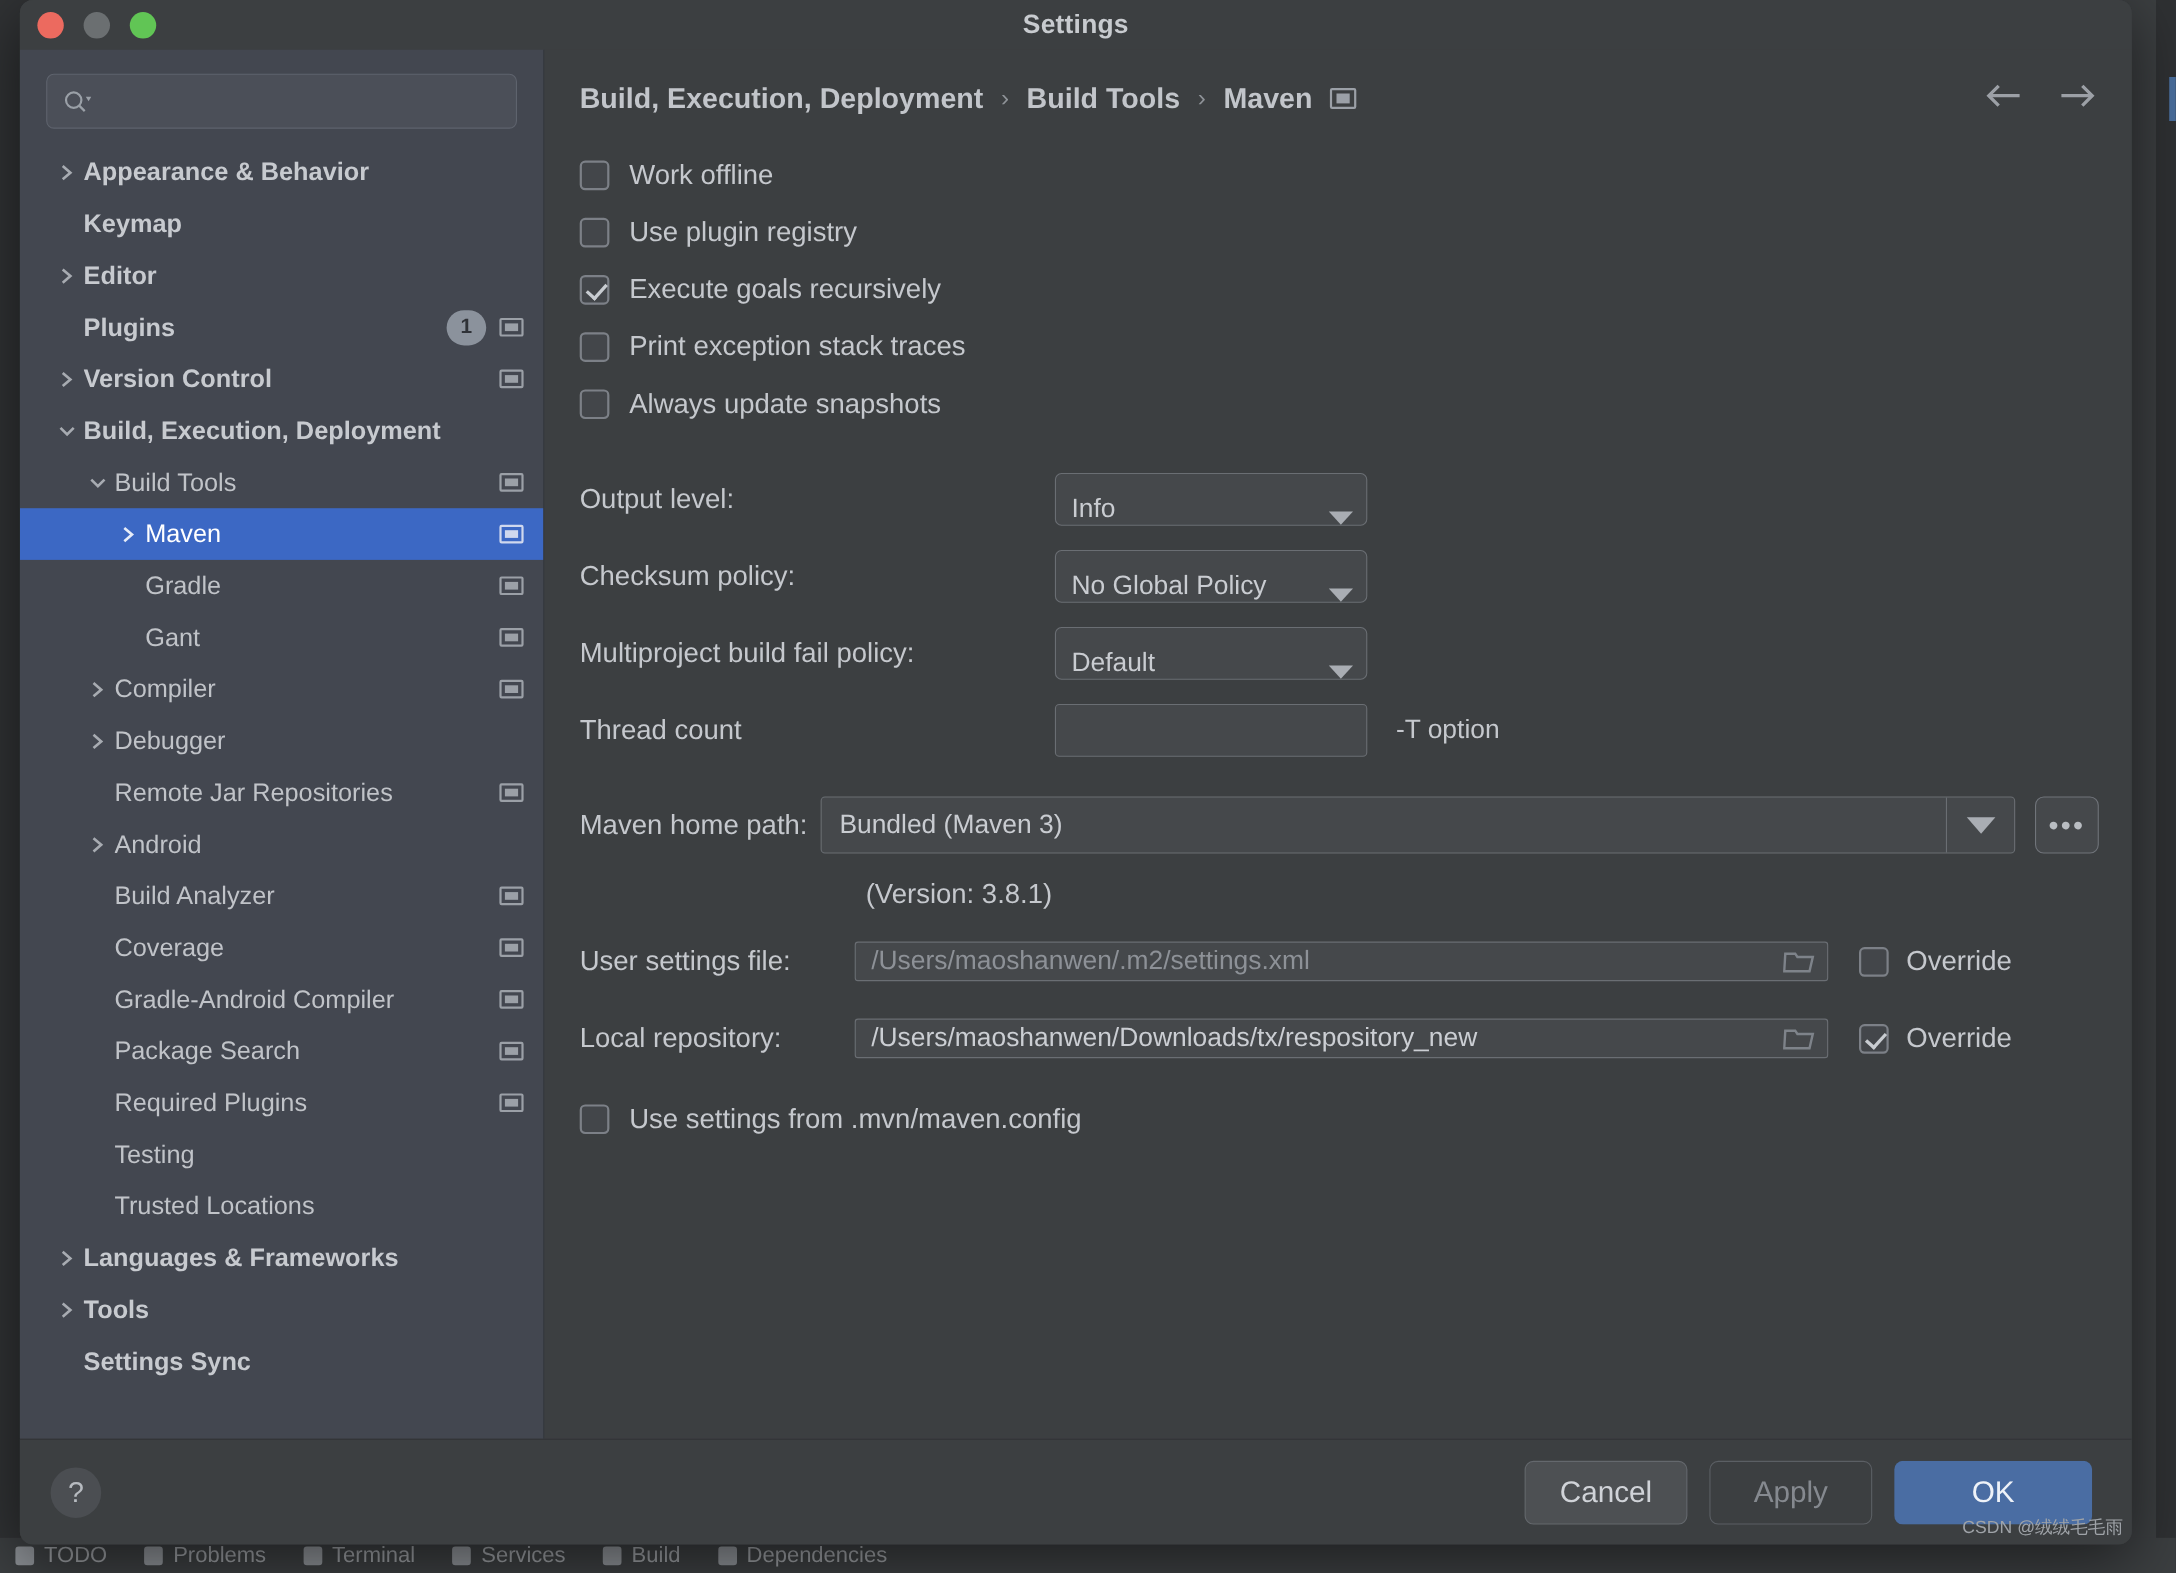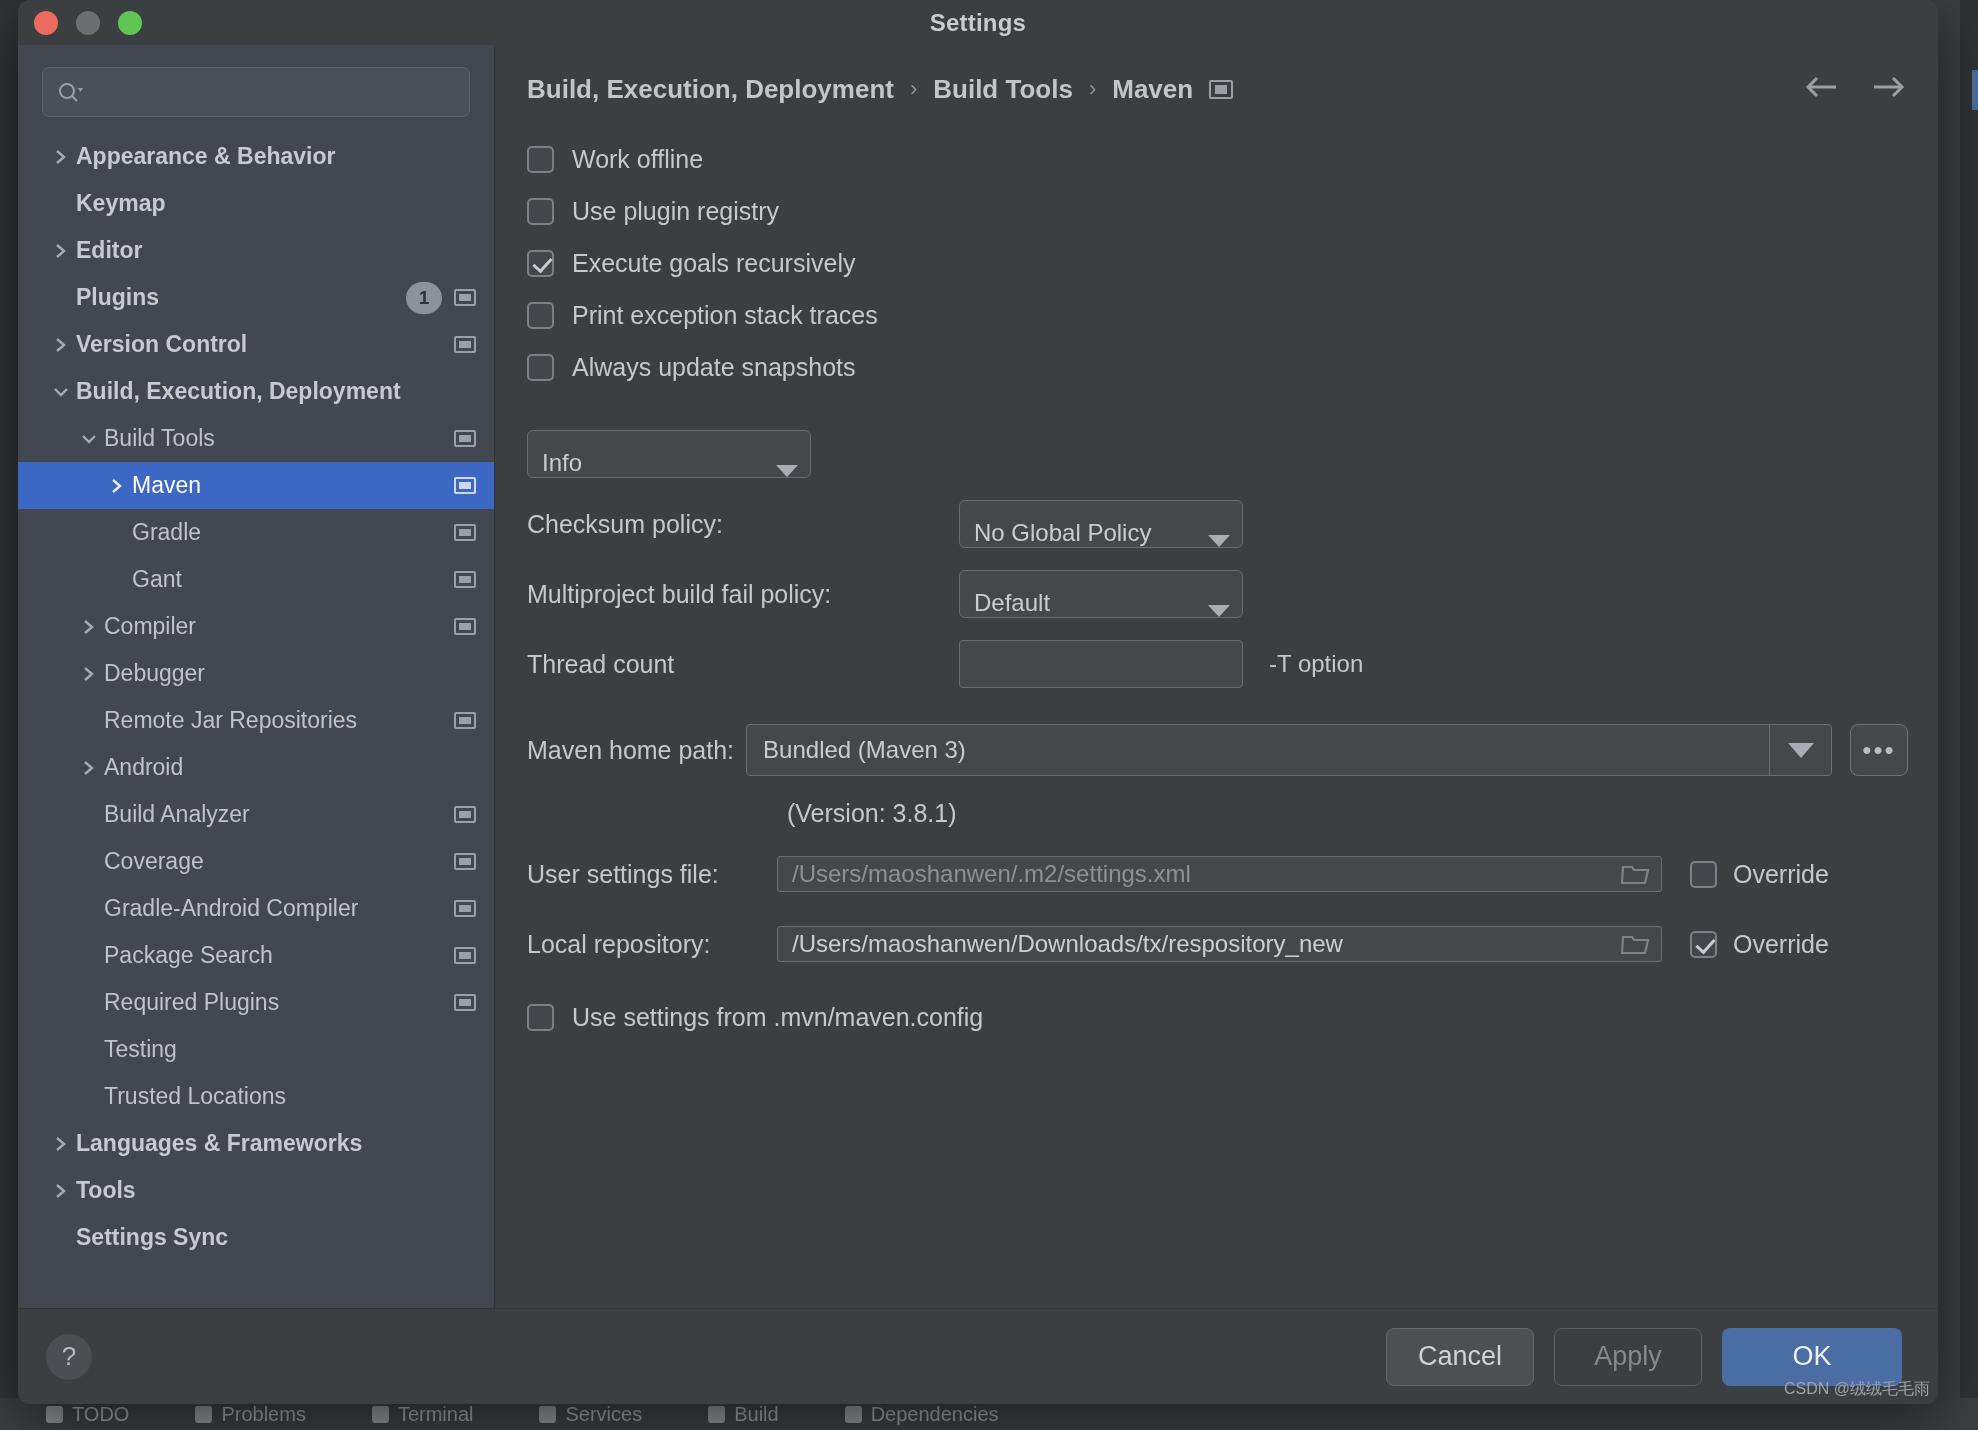--- a/index.html
+++ b/index.html
@@ -41,21 +41,21 @@
     height: 32px;
     background: #3c3f41;
     display: flex;
     align-items: center;
     gap: 34px;
     padding-left: 14px;
     color: #9a9da1;
     font-size: 20px;
     white-space: nowrap;
   }
-  #ide-statusbar .sb-item { display: flex; align-items: center; gap: 9px; margin-left: 32px; }
+  #ide-statusbar .sb-item { display: flex; align-items: center; gap: 9px; }
   #ide-statusbar .sb-ico {
     width: 17px; height: 17px;
     display: inline-block;
     background: #8d9196;
     flex: none;
   }
   .ico-generic{ border-radius: 3px; }
 
   
   #dialog {
@@ -723,20 +723,21 @@
               <span class="cb"></span>
               <span class="cblabel">Print exception stack traces</span>
             </div>
             <div class="cbrow">
               <span class="cb"></span>
               <span class="cblabel">Always update snapshots</span>
             </div>
           </div>
 
         <div class="frow" style="margin-top:26px;">
+          <span class="flabel w1">Output level:</span>
           <div class="combo w-small">
             <span class="cval">Info</span>
             <span class="caret"></span>
           </div>
         </div>
 
         <div class="frow">
           <span class="flabel w1">Checksum policy:</span>
           <div class="combo w-small">
             <span class="cval">No Global Policy</span>

